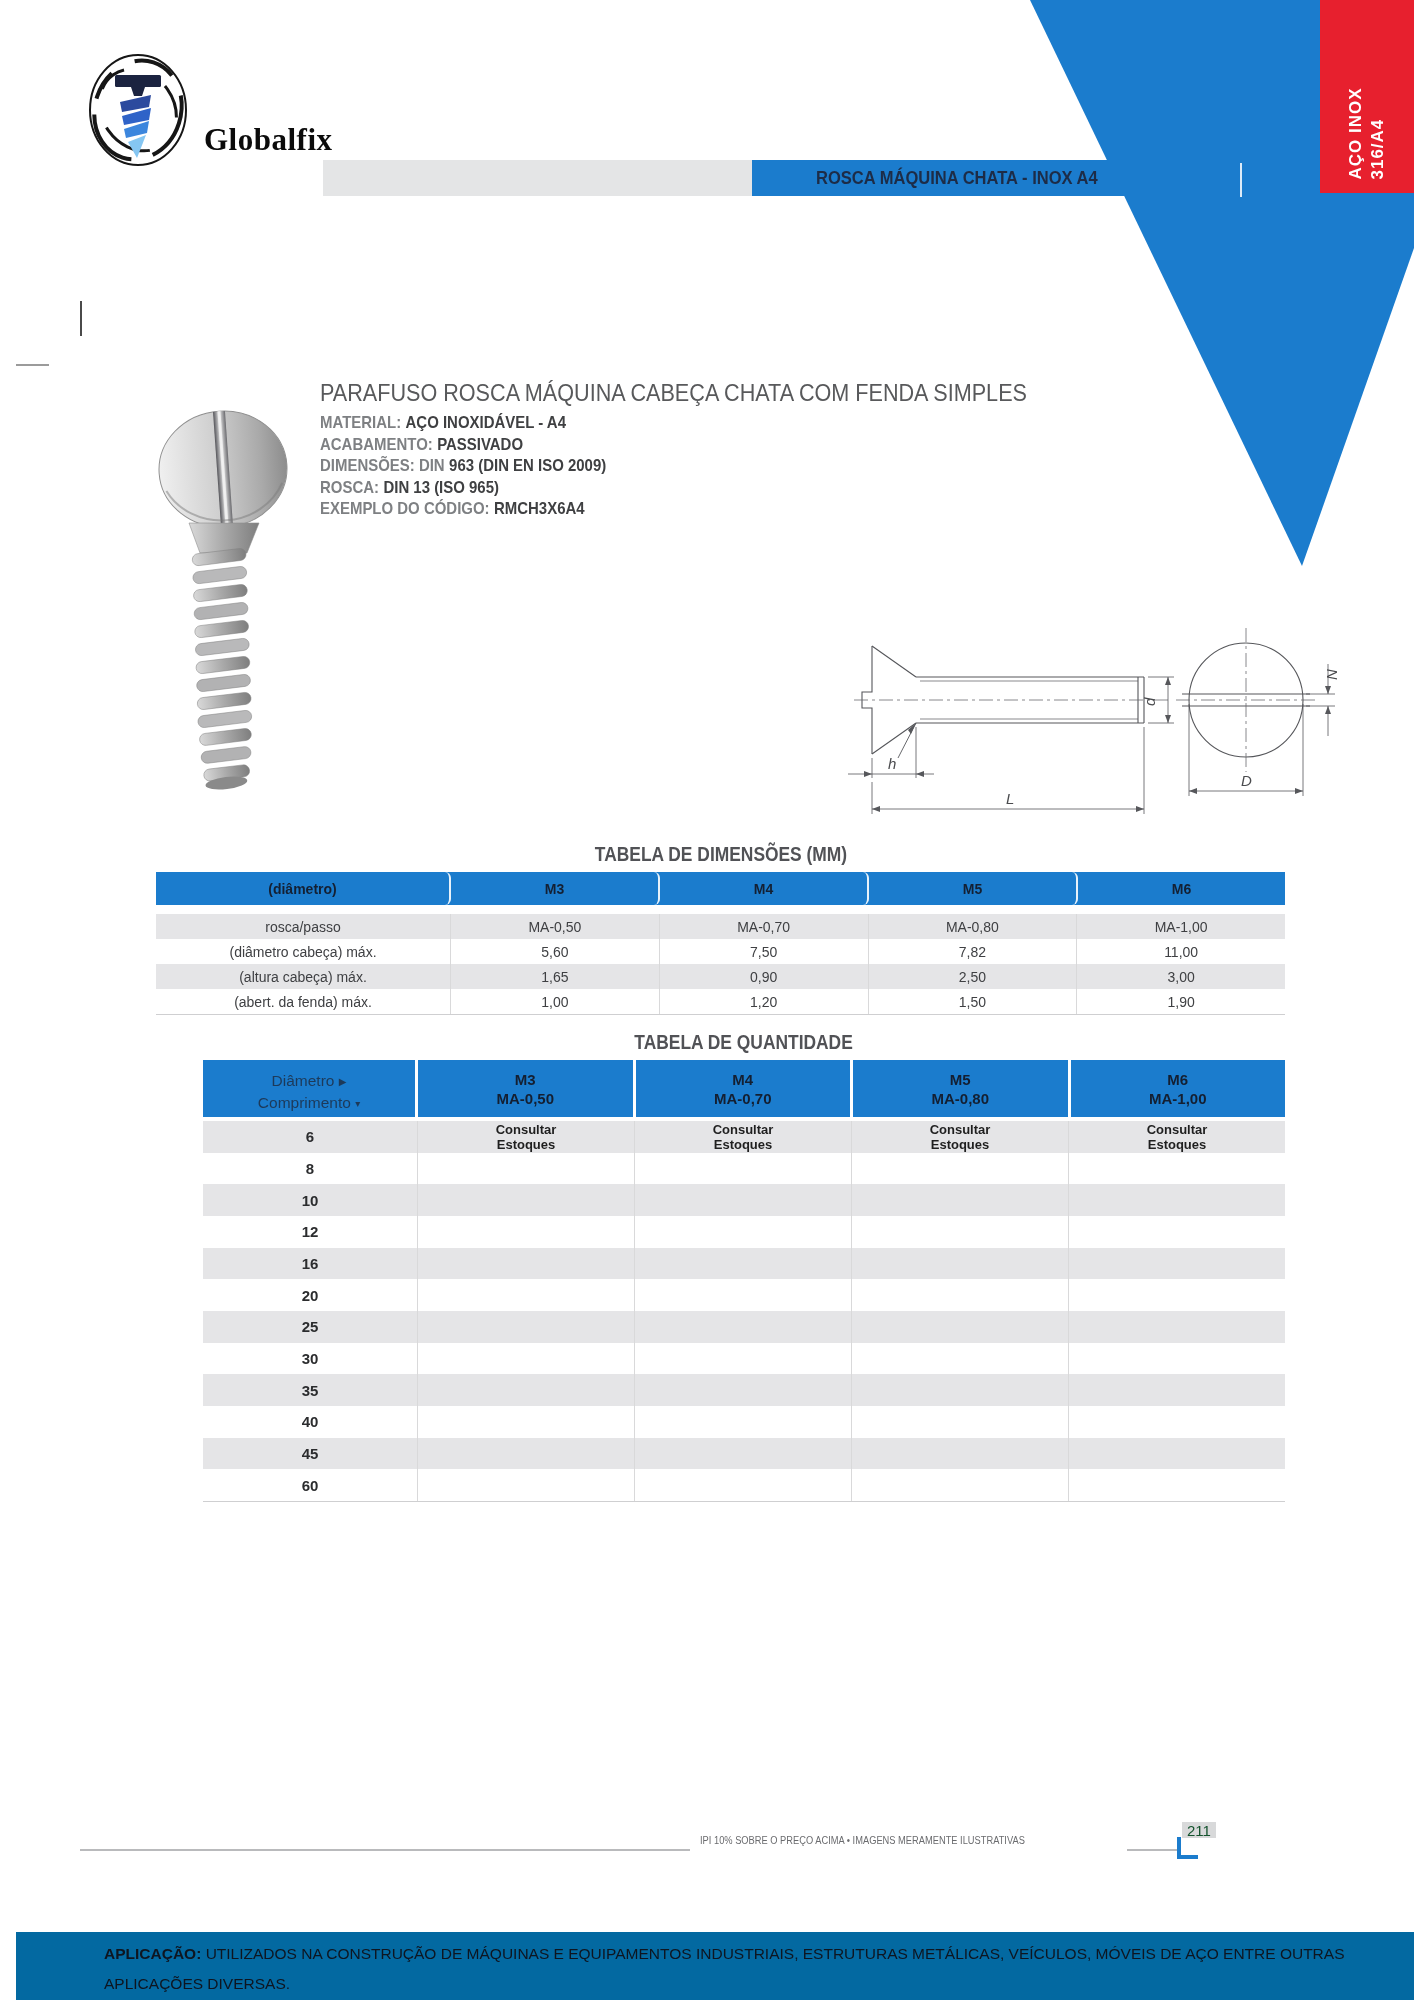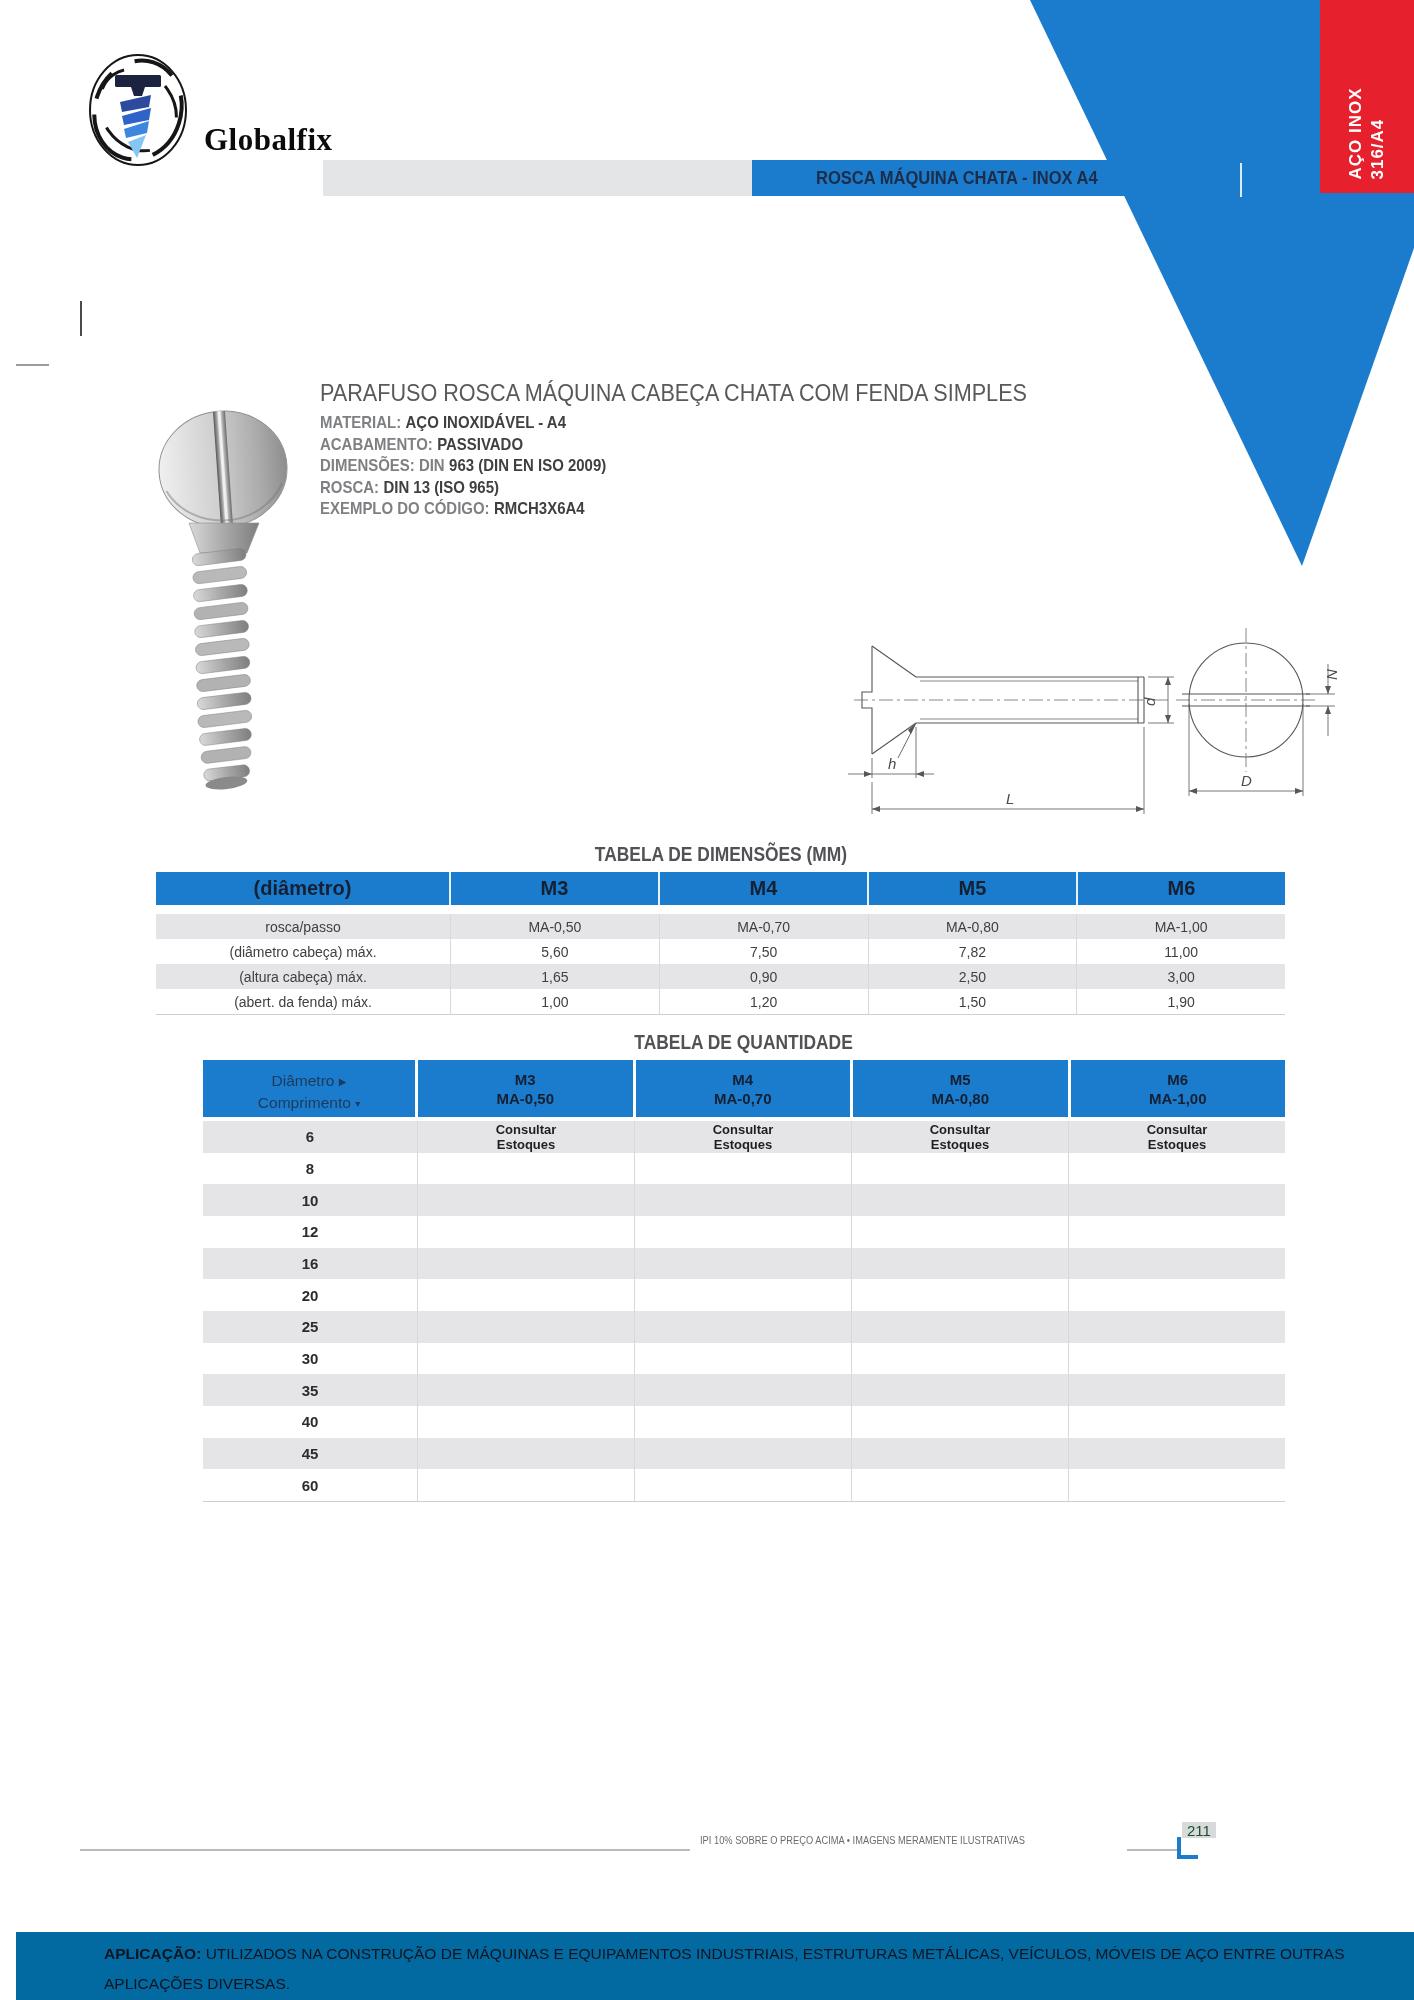--- a/index.html
+++ b/index.html
@@ -35,21 +35,21 @@
   .spec-label{color:#7e8083;}
   .spec-value{color:#3f4042;margin-left:5px;}
 
   
   .sect-title{font-size:20px;font-weight:700;color:#515256;text-align:center;}
 
   
   .dims{left:156px;top:872px;width:1129px;}
   .thead{display:flex;background:#1b7ccd;height:33px;}
   .thead .cell{display:flex;align-items:center;justify-content:center;
-               font-size:20px;font-weight:700;color:#14203456;}
+               font-size:14px;font-weight:700;color:#14203456;border-radius:6px;}
   .thead .cell{color:#142033;border-right:2px solid rgba(255,255,255,.9);box-sizing:border-box;}
   .thead .cell:last-child{border-right:none;}
   .dims .first{width:295px;flex:none;}
   .dims .num{flex:1;}
   .dbody{margin-top:9px;border-bottom:1px solid #cfcfd1;}
   .drow{display:flex;height:25px;}
   .drow.odd{background:#e5e5e7;}
   .drow.even{background:#ffffff;}
   .drow .cell{display:flex;align-items:center;justify-content:center;font-size:14px;
               color:#3f4043;border-right:1px solid #d9d9da;box-sizing:border-box;}

